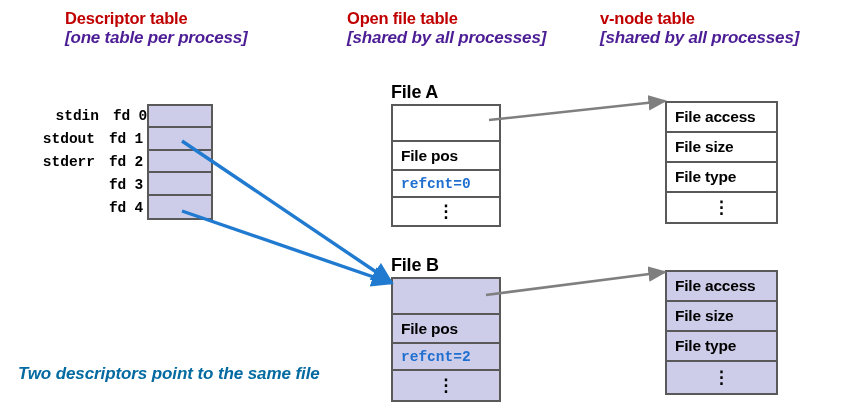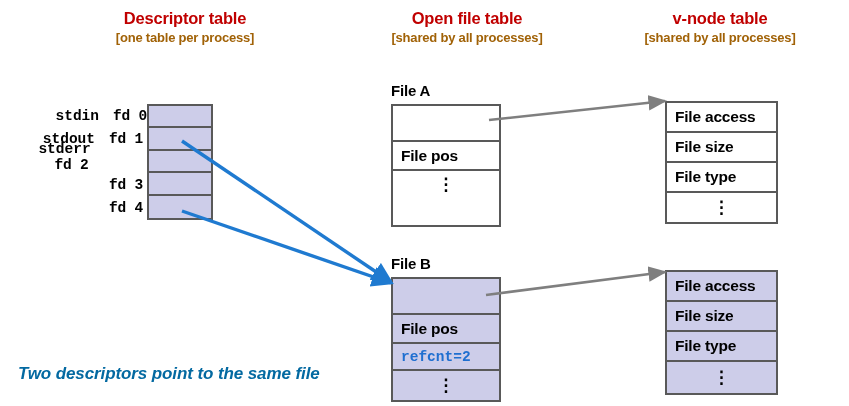--- a/index.html
+++ b/index.html
@@ -12,36 +12,36 @@
     width: 849px;
     height: 406px;
     background: #ffffff;
     overflow: hidden;
     font-family: "Liberation Sans", sans-serif;
   }
 
   
   .col-head {
     position: absolute;
-    text-align: center;
     white-space: nowrap;
   }
   .col-title {
     color: #C00000;
     font-weight: bold;
     font-size: 16.5px;
     line-height: 20px;
     letter-spacing: -0.2px;
   }
   .col-sub {
-    color: #a16207;
-    font-weight: bold;
-    font-size: 13px;
+    color: #4c1d95;
+    font-weight: bold;
+    font-size: 17px;
     line-height: 20px;
     letter-spacing: -0.2px;
+    font-style: italic;
   }
 
   
   .tbl {
     position: absolute;
     box-sizing: border-box;
     border: 2px solid #595959;
     display: flex;
     flex-direction: column;
   }
@@ -116,21 +116,21 @@
   #file-b-table .row:nth-child(1) { height: 36px; }
   #file-a-table .row:nth-child(2),
   #file-b-table .row:nth-child(2) { height: 29px; }
   #file-a-table .row:nth-child(3),
   #file-b-table .row:nth-child(3) { height: 27px; }
   #file-a-table .row:nth-child(4),
   #file-b-table .row:nth-child(4) { flex: 1; }
 
   .file-caption {
     position: absolute;
-    font-size: 15px;
+    font-size: 18px;
     font-weight: bold;
     color: #000000;
     letter-spacing: -0.2px;
     white-space: nowrap;
   }
   #file-a-caption { left: 391px; top: 82px; }
   #file-b-caption { left: 391px; top: 255px; }
 
   
   #vnode-a-table { left: 665px; top: 101px; width: 113px; height: 123px; }
@@ -180,21 +180,21 @@
   </div>
 
   <div class="fd-side" style="left:4px; top:104px; width:143px;">
     <span class="std-name">stdin</span>
     <span class="fd-name">fd 0</span>
   </div>
   <div class="fd-side" style="left:0px; top:127px; width:143px;">
     <span class="std-name">stdout</span>
     <span class="fd-name">fd 1</span>
   </div>
-  <div class="fd-side" style="left:0px; top:150px; width:143px;flex-direction:column;">
+  <div class="fd-side" style="left:0px; top:150px; width:143px;">
     <span class="std-name">stderr</span>
     <span class="fd-name">fd 2</span>
   </div>
   <div class="fd-side" style="left:0px; top:173px; width:143px;">
     <span class="std-name"></span>
     <span class="fd-name">fd 3</span>
   </div>
   <div class="fd-side" style="left:0px; top:196px; width:143px;">
     <span class="std-name"></span>
     <span class="fd-name">fd 4</span>
@@ -206,20 +206,23 @@
     <div class="row"></div>
     <div class="row"></div>
     <div class="row"></div>
   </div>
 
   <div class="file-caption" id="file-a-caption">File A</div>
   <div class="tbl plain" id="file-a-table">
     <div class="row"></div>
     <div class="row">
       <span class="row-label">File pos</span>
+    </div>
+    <div class="row">
+      <span class="row-label mono">refcnt=0</span>
     </div>
     <div class="row">
       <span class="row-label dots">⋮</span>
     </div>
   </div>
 
   <div class="file-caption" id="file-b-caption">File B</div>
   <div class="tbl fill" id="file-b-table">
     <div class="row"></div>
     <div class="row">

